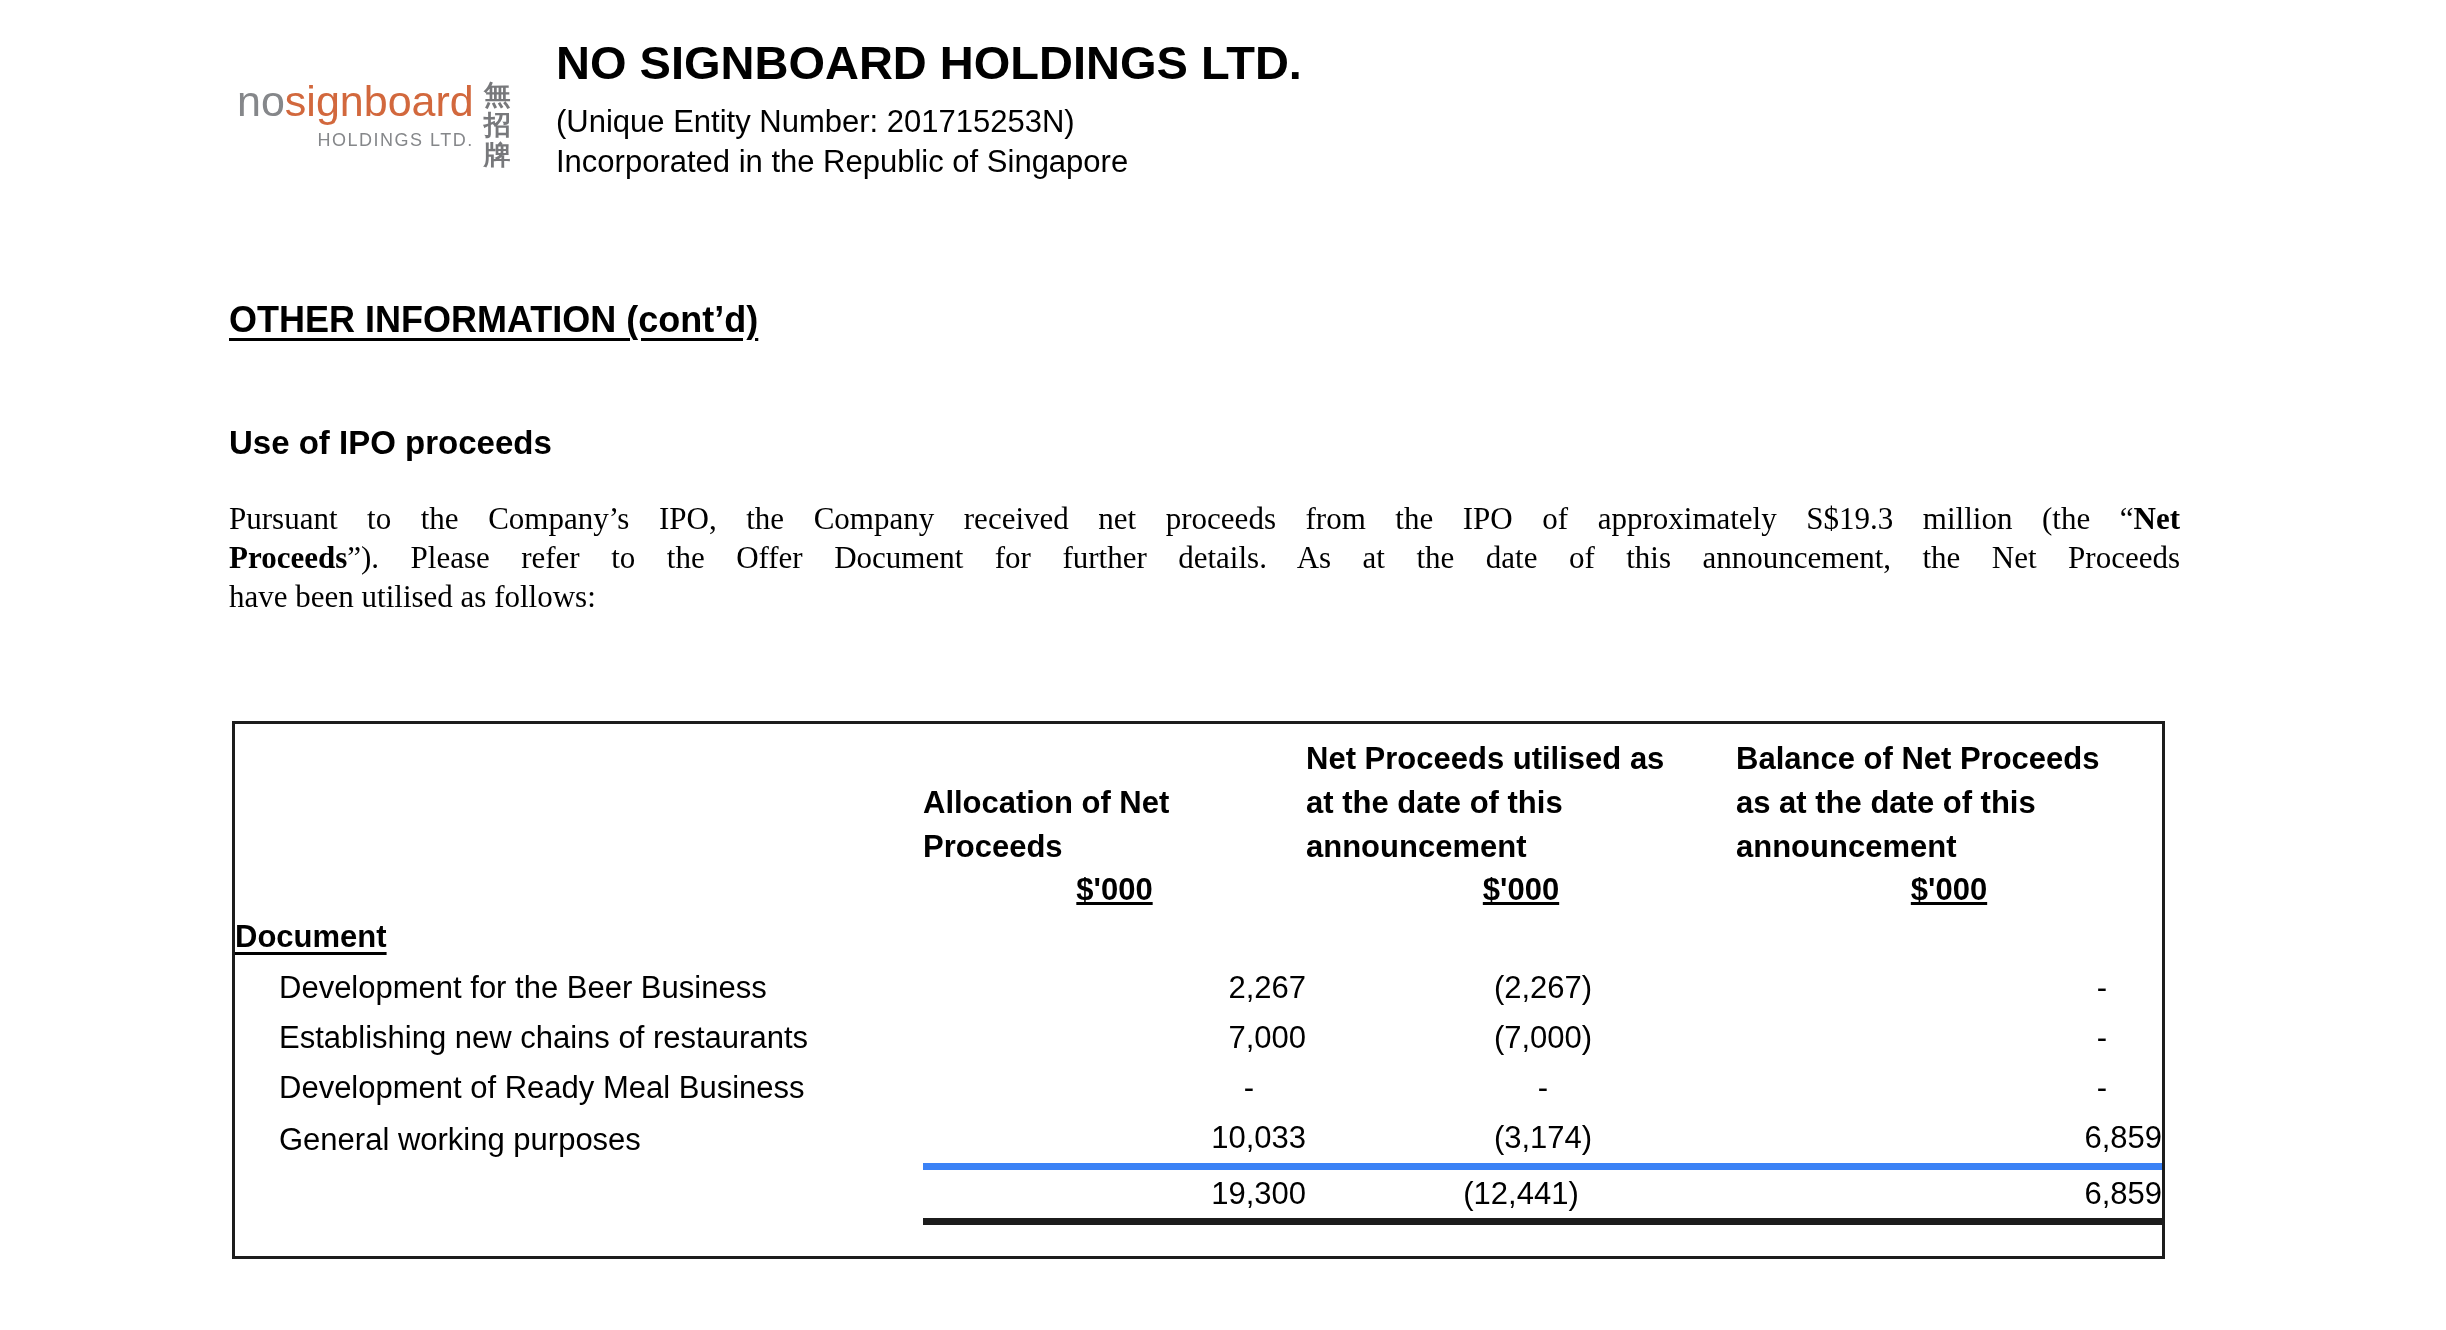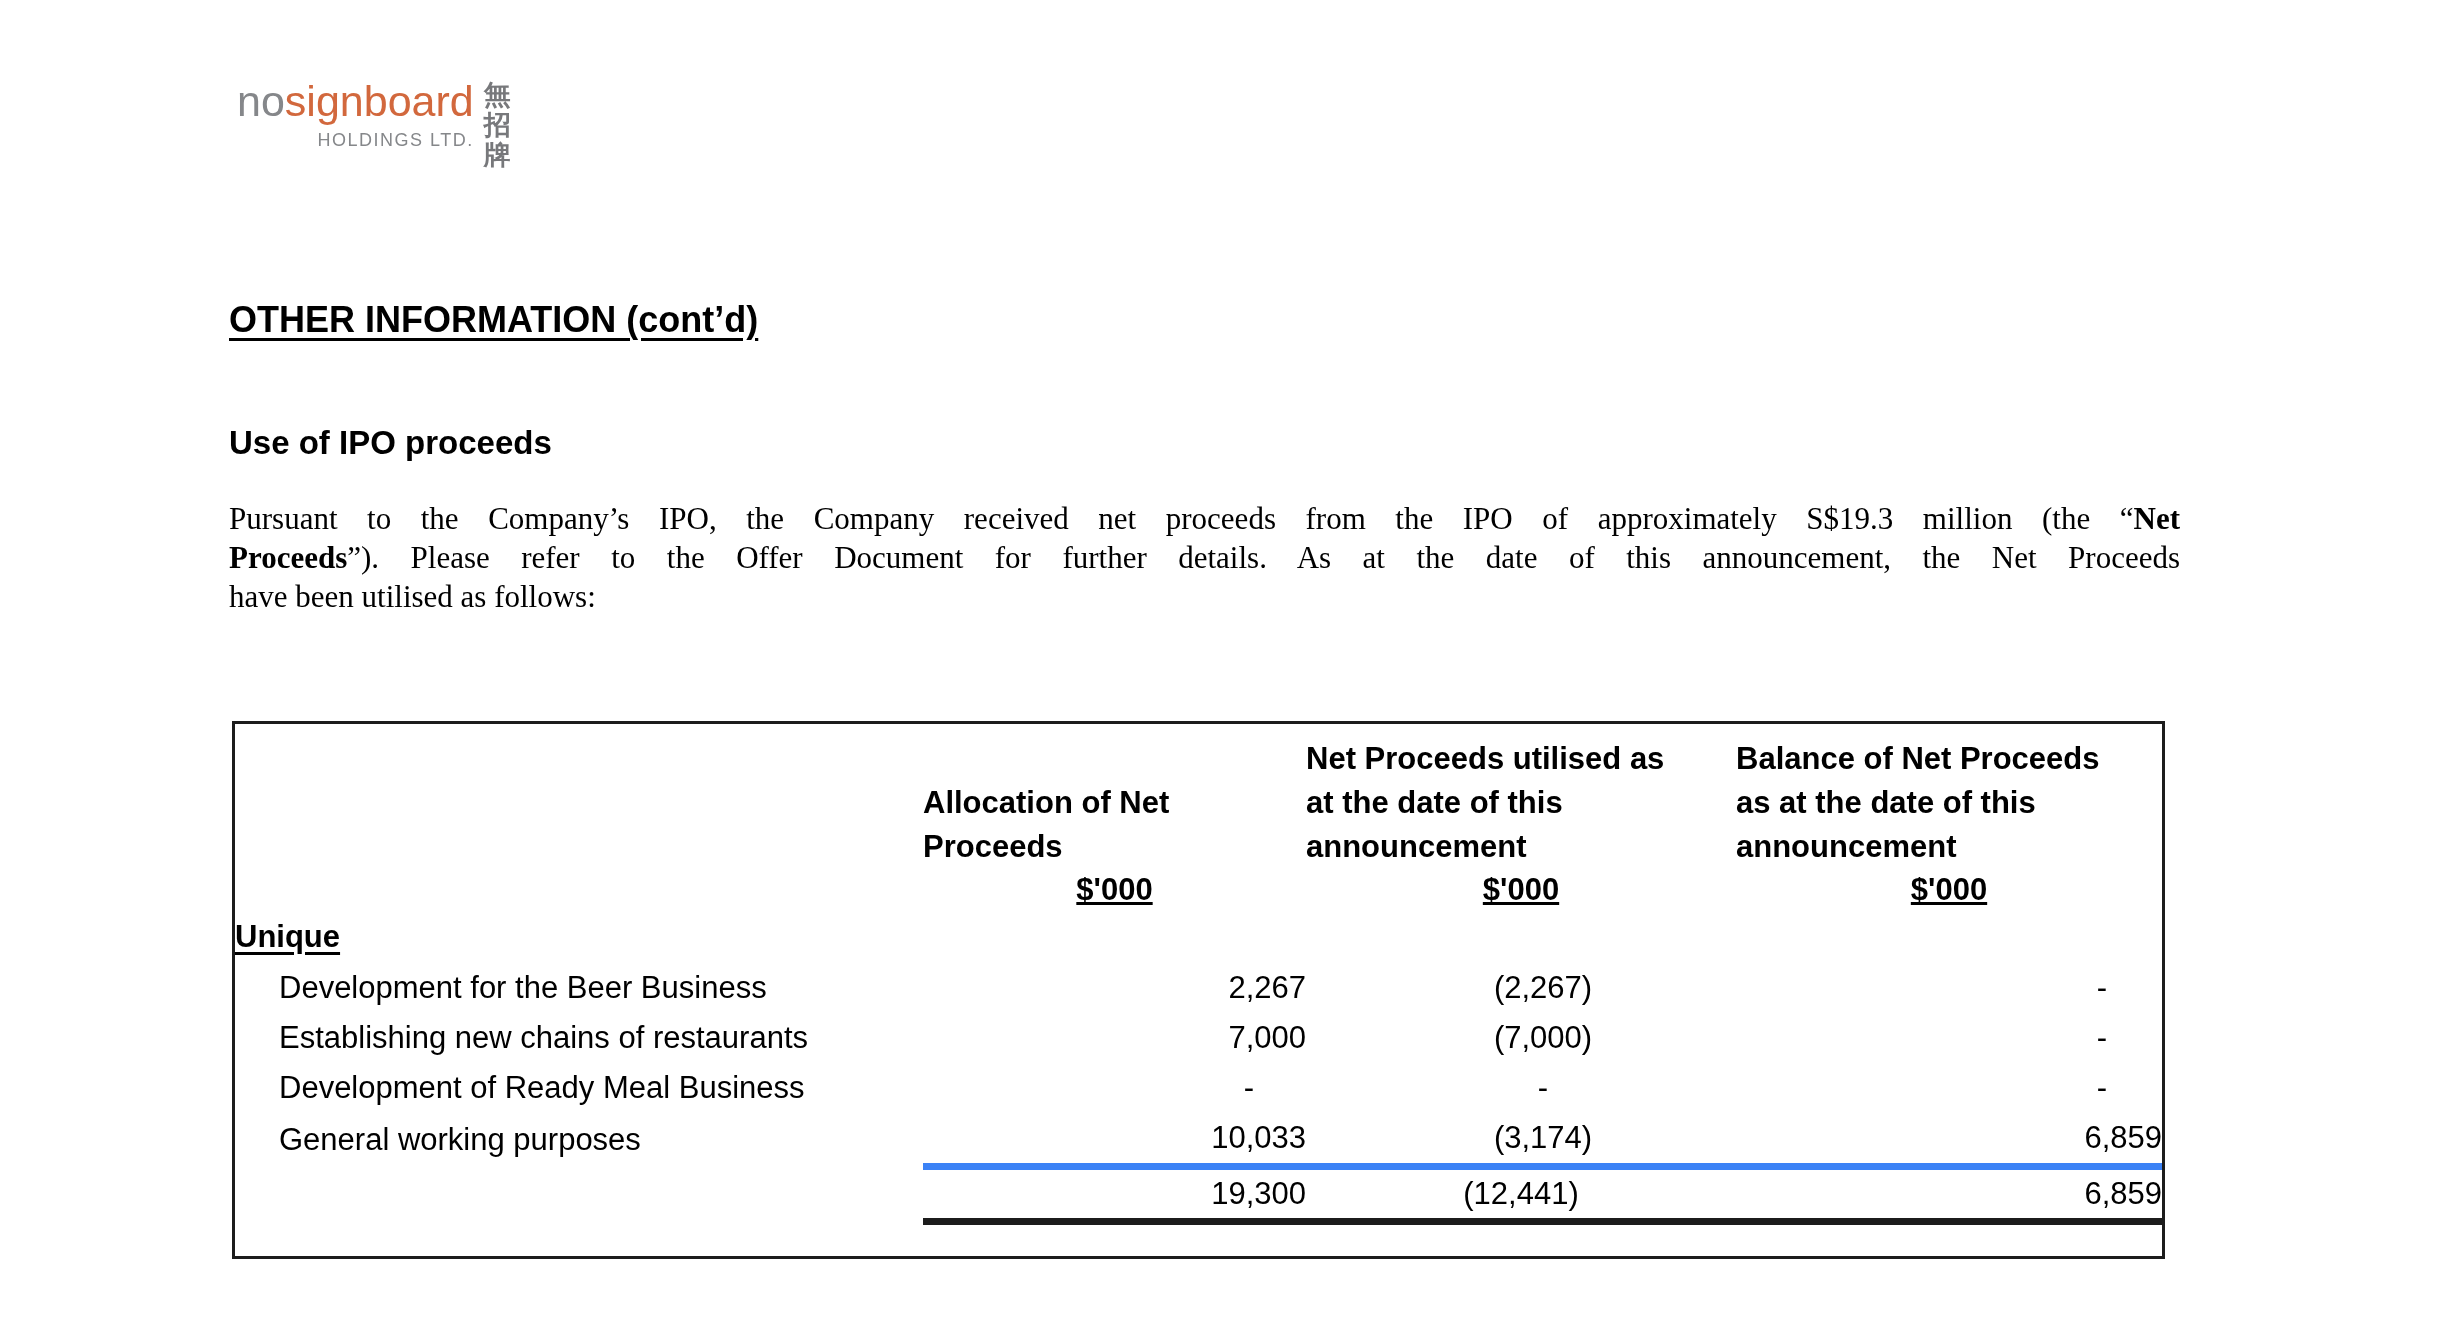--- a/index.html
+++ b/index.html
@@ -191,20 +191,25 @@
       <div class="logo-wordmark"><span class="logo-no">no</span><span class="logo-signboard">signboard</span></div>
       <div class="logo-sub">HOLDINGS LTD.</div>
     </div>
     <div class="logo-cn">
       <span>無</span>
       <span>招</span>
       <span>牌</span>
     </div>
   </div>
 
+  <div class="letterhead">
+    <div class="company-name">NO SIGNBOARD HOLDINGS LTD.</div>
+    <div class="letterhead-line first">(Unique Entity Number: 201715253N)</div>
+    <div class="letterhead-line">Incorporated in the Republic of Singapore</div>
+  </div>
 
   <div class="section-heading">OTHER INFORMATION (cont’d)</div>
 
   <div class="sub-heading">Use of IPO proceeds</div>
 
   <div class="body-paragraph">
     <div class="just-line"><span>Pursuant to the Company’s IPO, the Company received net proceeds from the IPO of approximately S$19.3 million (the “</span><span class="bold">Net</span></div>
     <div class="just-line"><span class="bold">Proceeds</span><span>”).  Please refer to the Offer Document for further details.  As at the date of this announcement, the Net Proceeds</span></div>
     <div class="plain-line">have been utilised as follows:</div>
   </div>
@@ -238,21 +243,21 @@
       </tr>
 
       <tr class="unit-row">
         <td></td>
         <td>$'000</td>
         <td>$'000</td>
         <td>$'000</td>
       </tr>
 
       <tr class="purpose-row">
-        <td class="lbl"><span class="purpose-label">Unique</span></td>
+        <td class="lbl"><span class="purpose-label">Document</span></td>
         <td></td>
         <td></td>
         <td></td>
       </tr>
 
       <tr class="data-row">
         <td class="lbl">Development for the Beer Business</td>
         <td class="num-alloc">2,267</td>
         <td class="num-util">(2,267)</td>
         <td class="num-bal dash">-</td>

